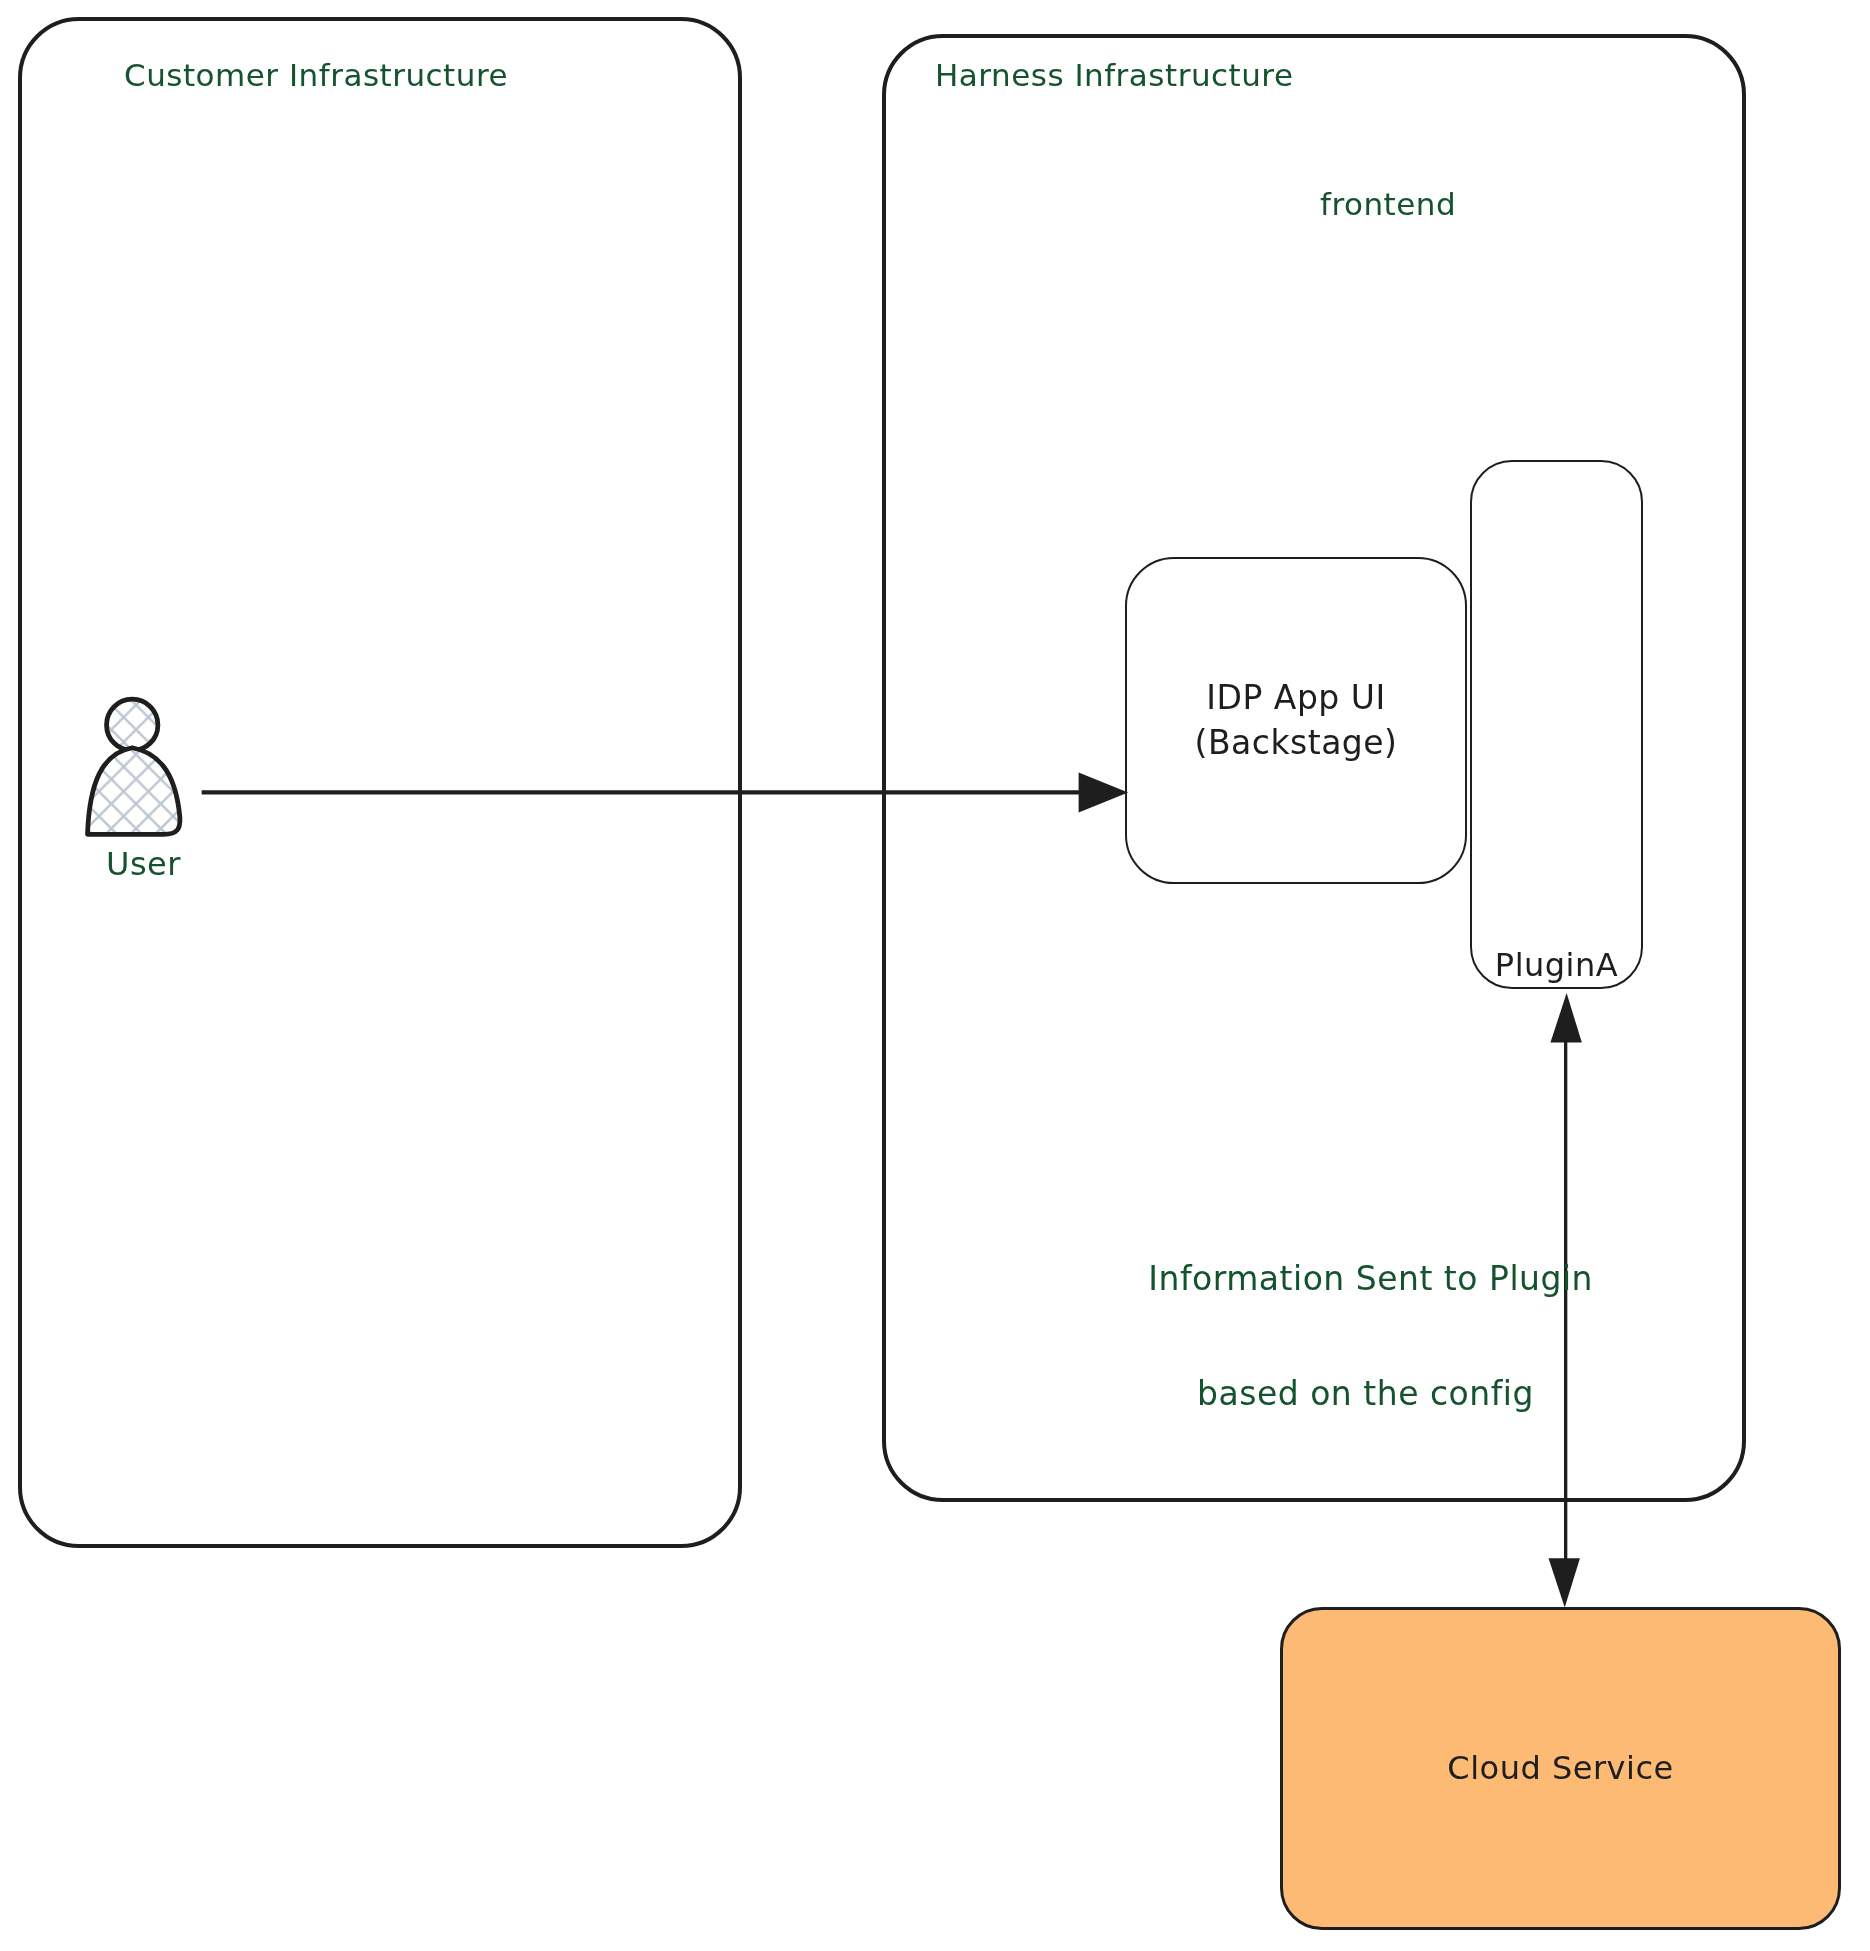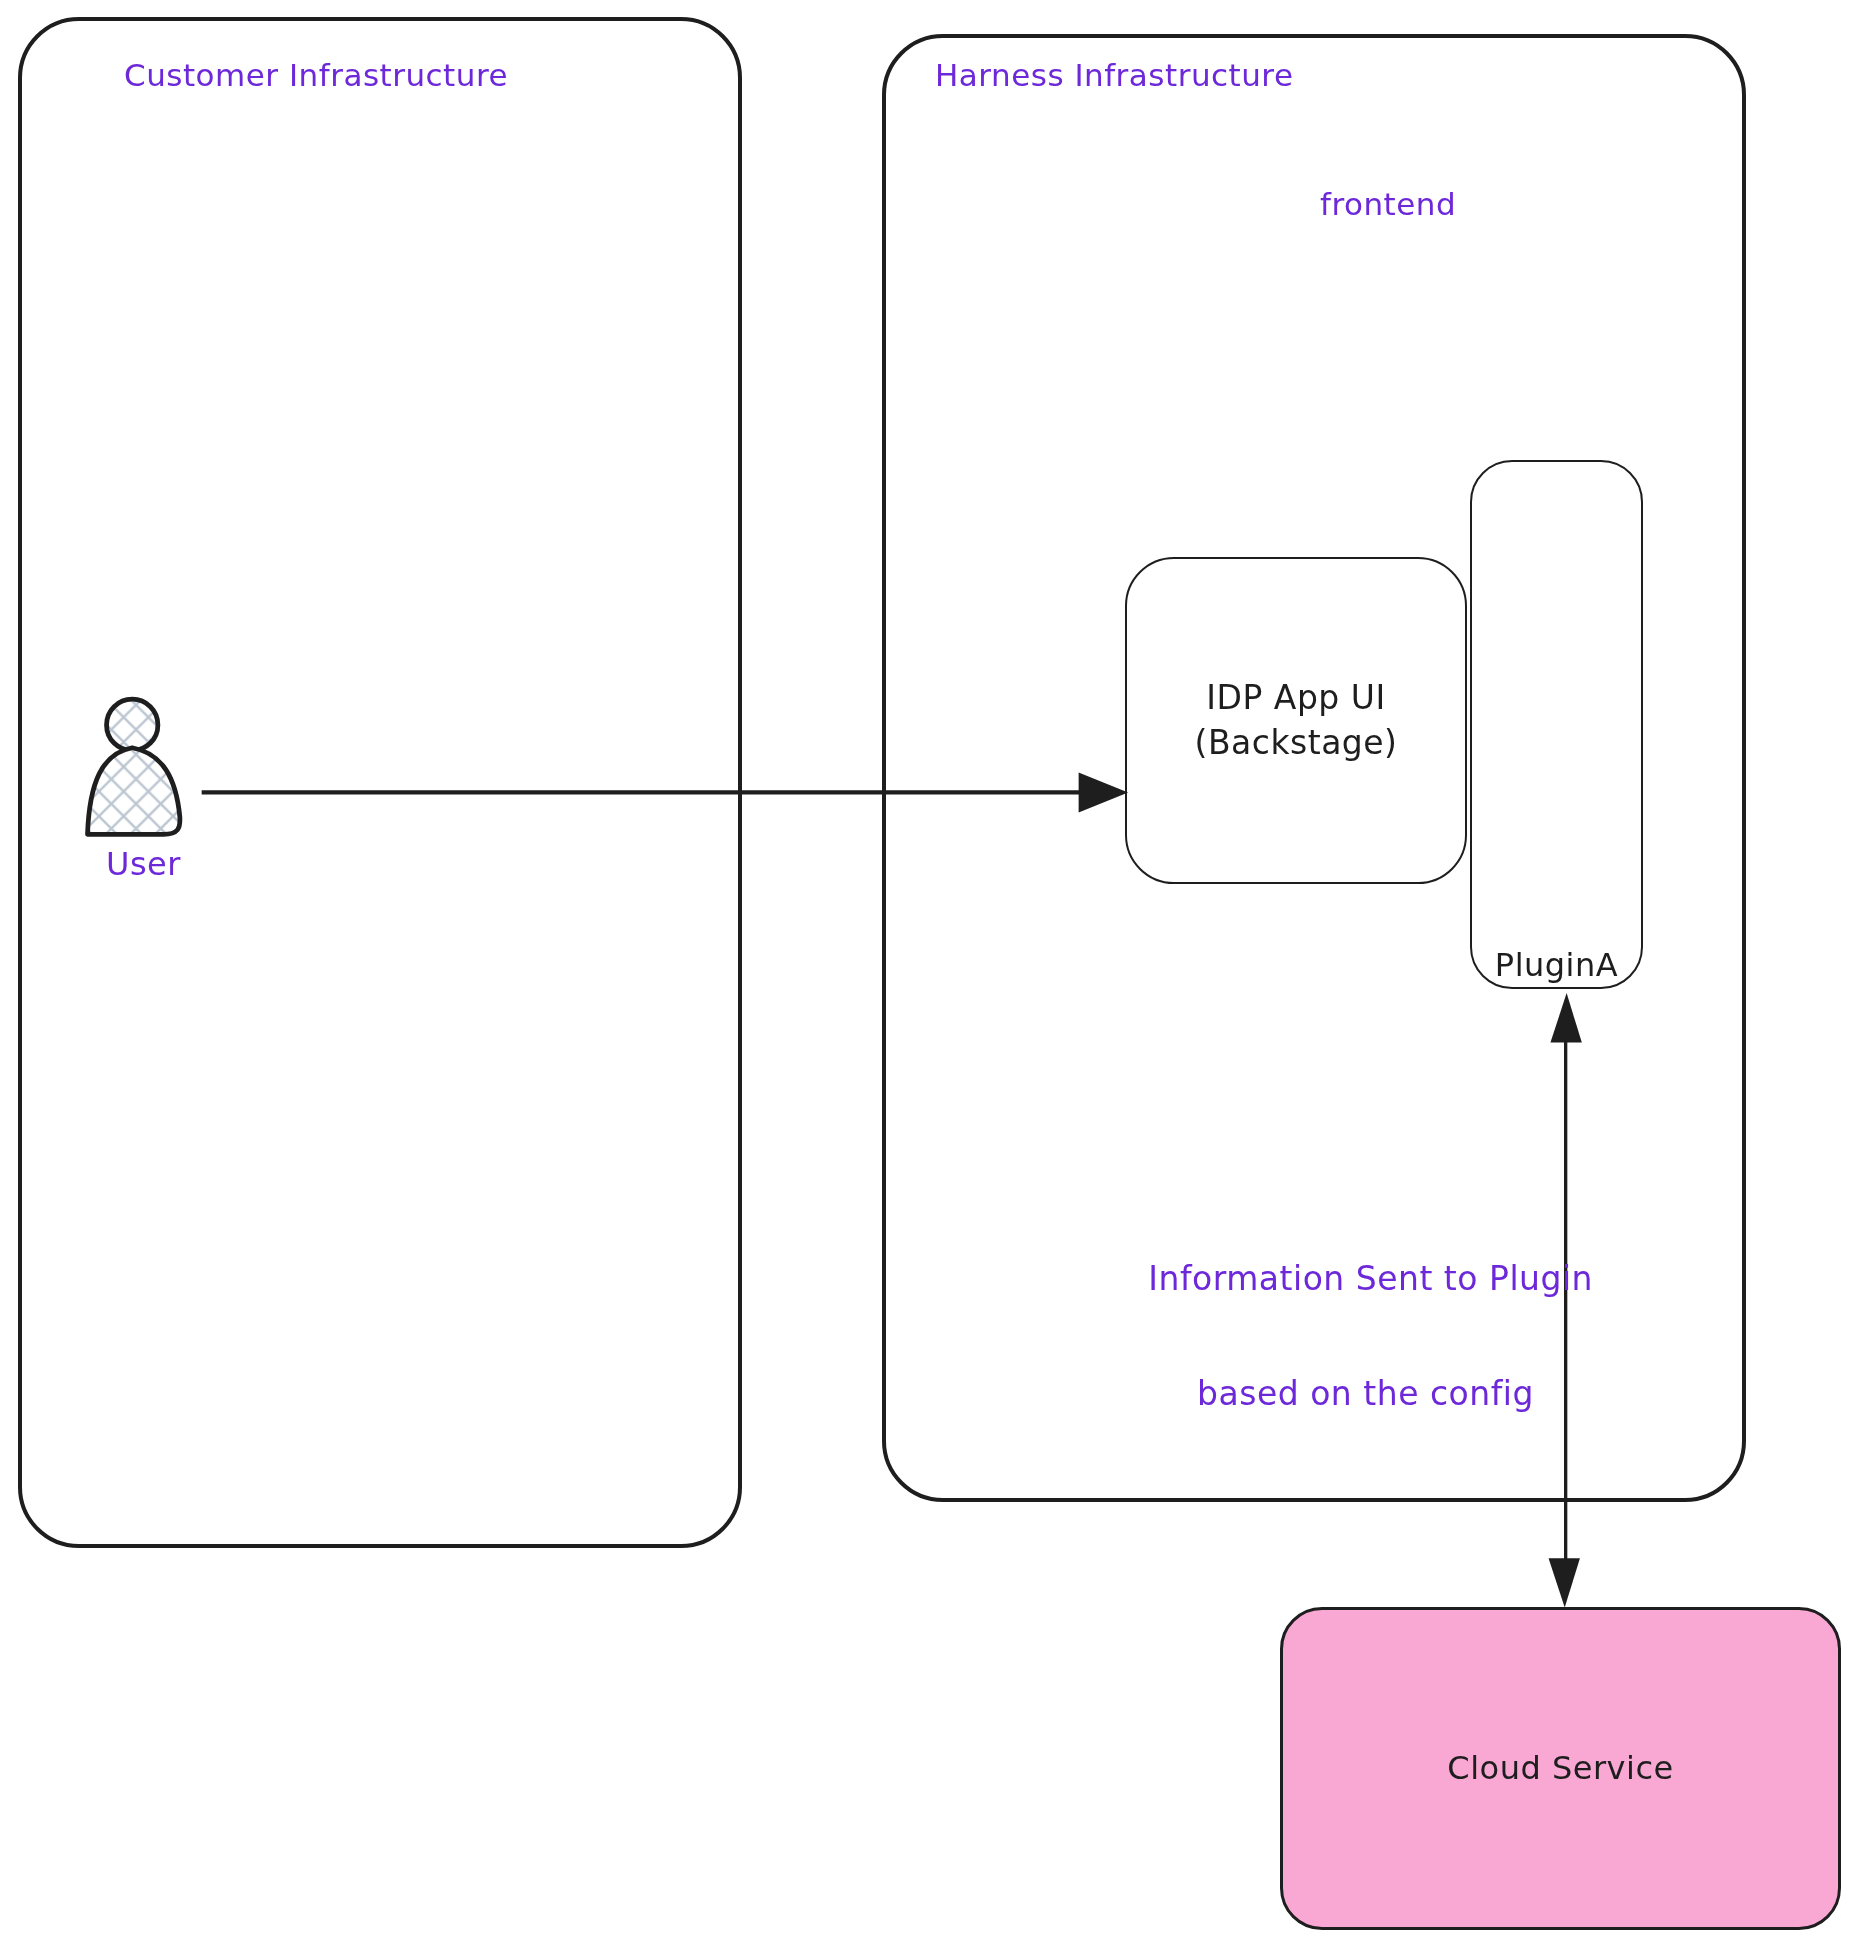--- a/index.html
+++ b/index.html
@@ -41,21 +41,21 @@
   .node-text {
     color: #1e1e1e;
     font-size: 33px;
     line-height: 1.35;
     letter-spacing: 0.5px;
   }
   .plugin-box .node-text { font-size: 32px; }
   .cloud-box  .node-text { font-size: 32px; }
   .label {
     position: absolute;
-    color: #6d28d9;
+    color: #14532d;
     white-space: nowrap;
     letter-spacing: 0.5px;
     z-index: 6;
   }
   .customer-title { left: 124px; top: 57px; font-size: 31px; }
   .harness-title  { left: 935px; top: 57px; font-size: 31px; }
   .frontend-label { left: 1320px; top: 186px; font-size: 31px; }
   .view-plugin-label {
     left: 235px; top: 708px; width: 476px;
     text-align: center;
@@ -91,21 +91,21 @@
     <div class="node-text">
       <div>IDP App UI</div>
       <div>(Backstage)</div>
     </div>
   </div>
 
   <div class="box node-box plugin-box">
     <div class="node-text">PluginA</div>
   </div>
 
-  <div class="box node-box cloud-box" style="background:#f9a8d4;">
+  <div class="box node-box cloud-box" style="background:#fdba74;">
     <div class="node-text">Cloud Service</div>
   </div>
 
   <svg class="overlay-svg" viewBox="0 0 1967 2052">
     <defs>
       <pattern id="crosshatch" width="26" height="26" patternUnits="userSpaceOnUse">
         <rect width="26" height="26" fill="#ffffff"></rect>
         <path d="M0 26 L26 0 M-6 6 L6 -6 M20 32 L32 20" stroke="#bcc6d1" stroke-width="2.5"></path>
         <path d="M0 0 L26 26 M20 -6 L32 6 M-6 20 L6 32" stroke="#bcc6d1" stroke-width="2.5"></path>
       </pattern>

